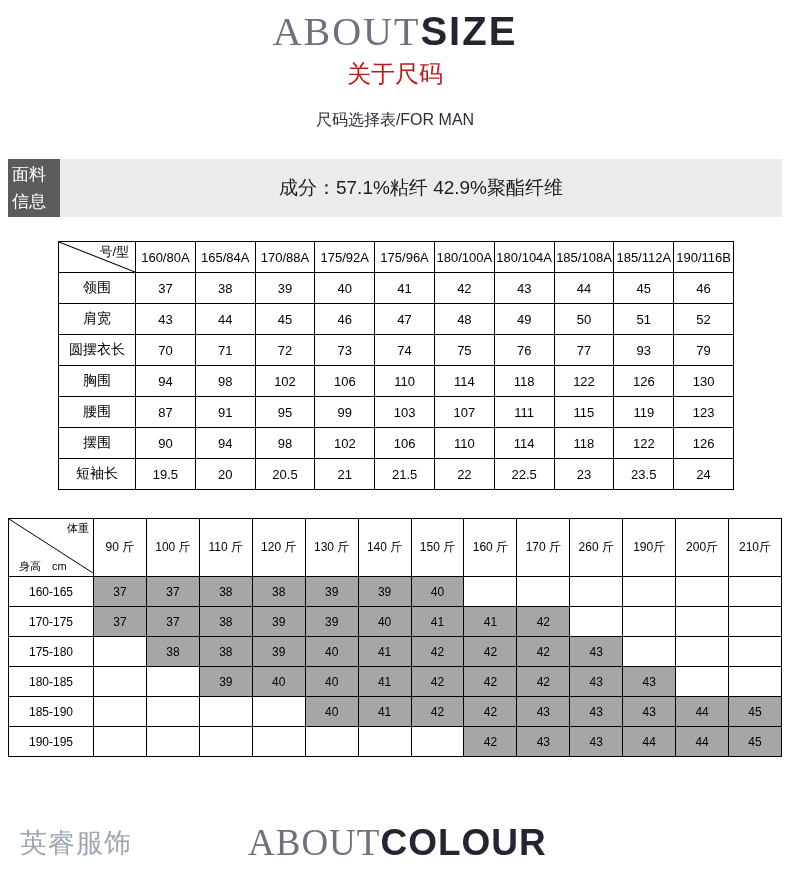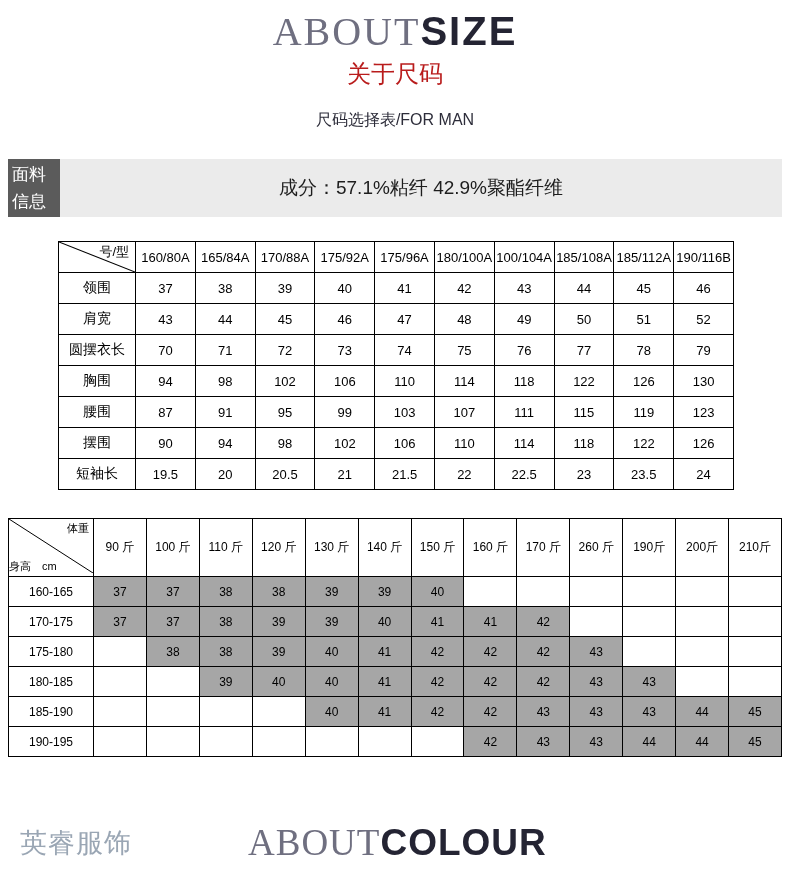--- a/index.html
+++ b/index.html
@@ -154,21 +154,21 @@
     background: #a6a6a6;
   }
   .corner-weight {
     position: absolute;
     right: 4px;
     top: 2px;
     font-size: 11px;
   }
   .corner-height {
     position: absolute;
-    left: 0;
+    left: 10px;
     bottom: 2px;
     font-size: 11px;
   }
 
   
   .footer {
     position: absolute;
     left: 12px;
     bottom: 0;
     width: 790px;
@@ -223,21 +223,21 @@
             <line x1="0" y1="0" x2="76" y2="28" stroke="#000" stroke-width="1"></line>
           </svg>
           <span class="dg-top">号/型</span>
         </th>
       <th>160/80A</th>
           <th>165/84A</th>
           <th>170/88A</th>
           <th>175/92A</th>
           <th>175/96A</th>
           <th>180/100A</th>
-          <th>100/104A</th>
+          <th>180/104A</th>
           <th>185/108A</th>
           <th>185/112A</th>
           <th>190/116B</th>
         </tr>
     </thead>
     <tbody>
         <tr>
           <td>领围</td>
           <td>37</td>
           <td>38</td>
@@ -266,21 +266,21 @@
         <tr>
           <td>圆摆衣长</td>
           <td>70</td>
           <td>71</td>
           <td>72</td>
           <td>73</td>
           <td>74</td>
           <td>75</td>
           <td>76</td>
           <td>77</td>
-          <td>78</td>
+          <td>93</td>
           <td>79</td>
         </tr>
         <tr>
           <td>胸围</td>
           <td>94</td>
           <td>98</td>
           <td>102</td>
           <td>106</td>
           <td>110</td>
           <td>114</td>

